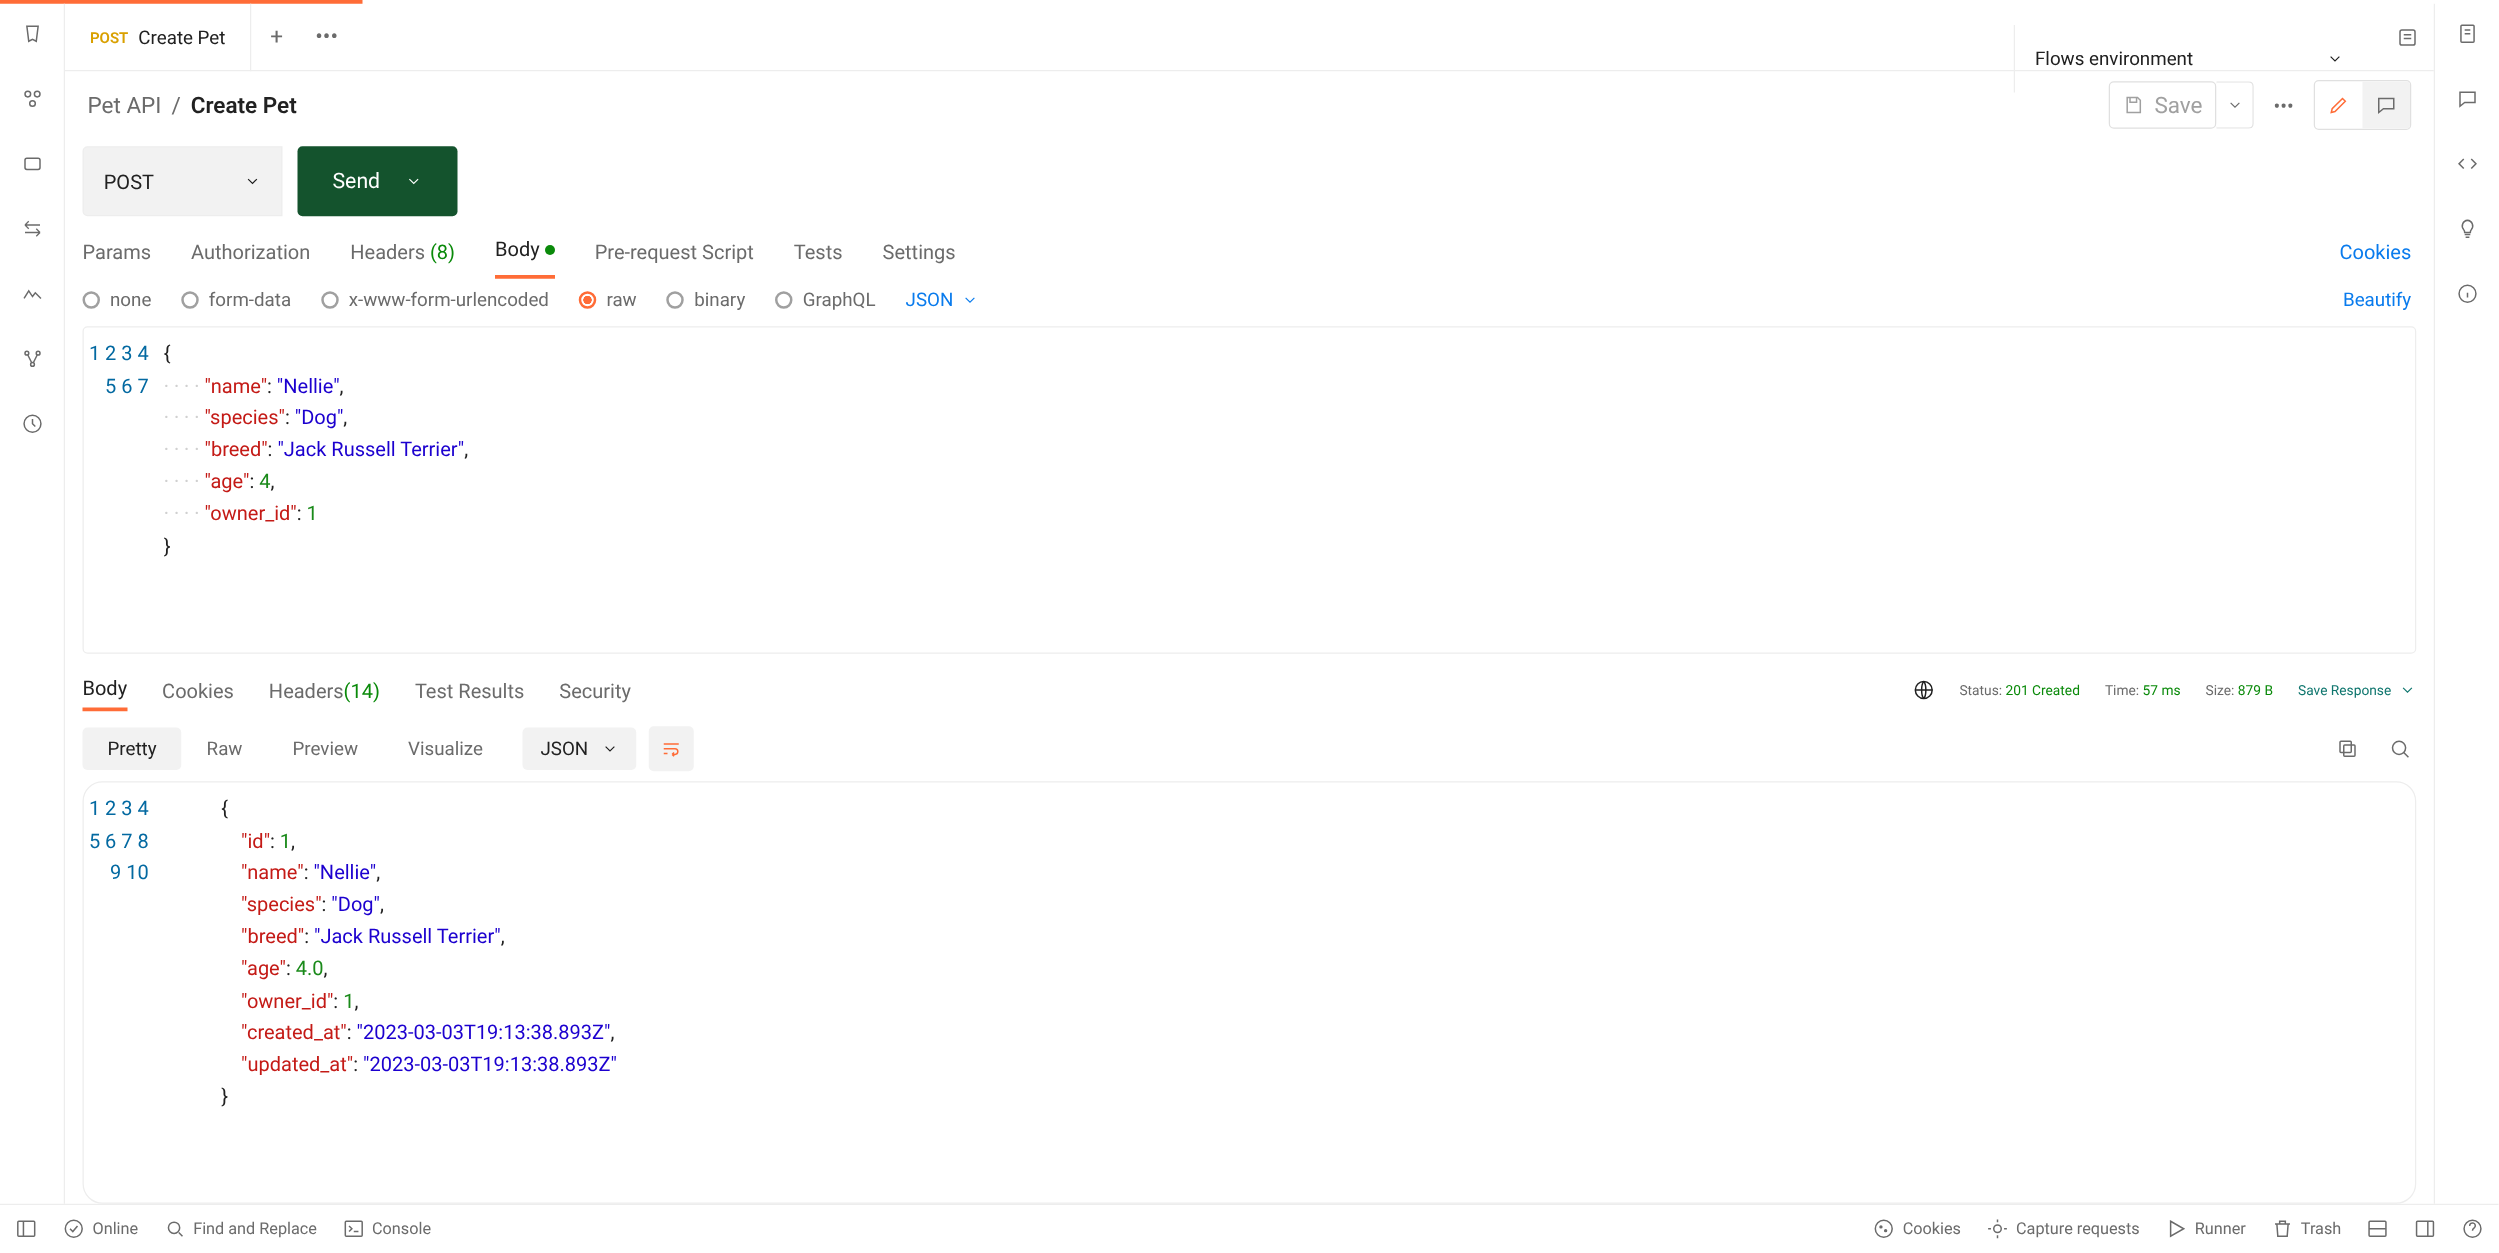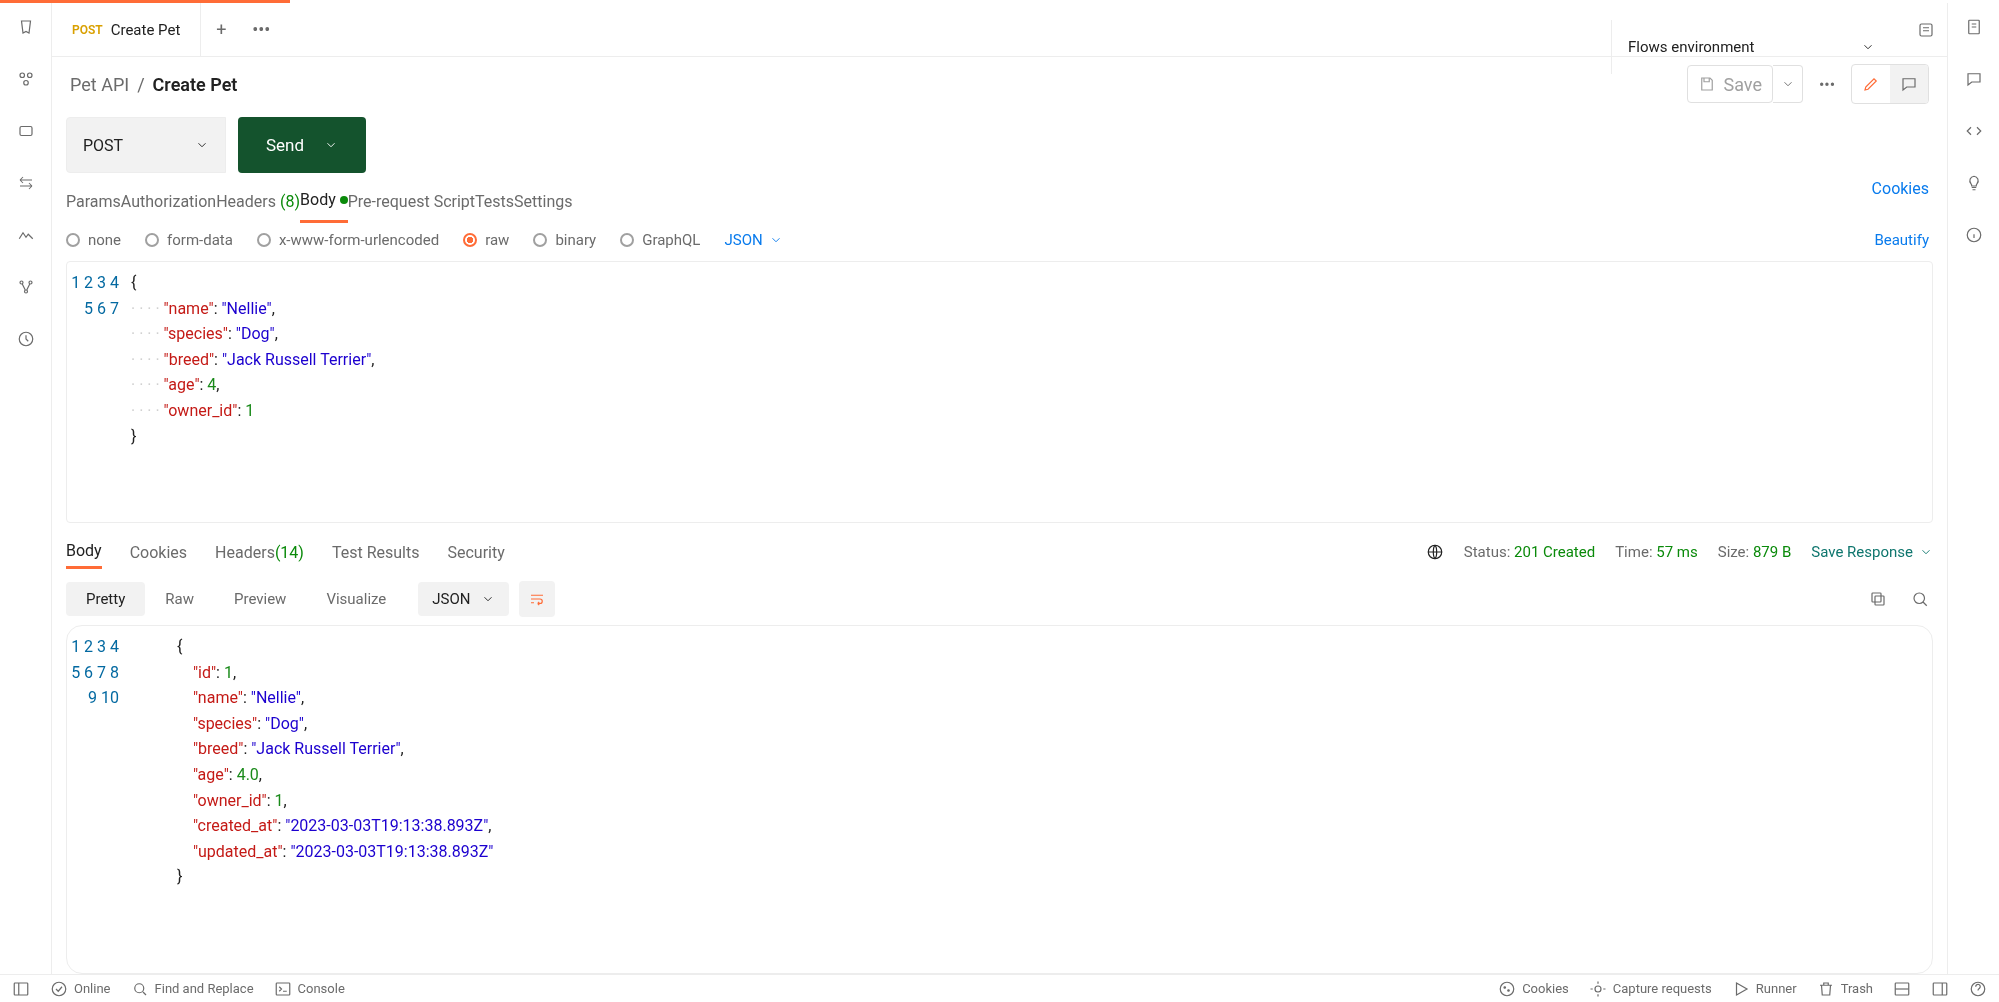--- a/index.html
+++ b/index.html
@@ -25,21 +25,21 @@
 .save-btn{display:flex;align-items:center;gap:8px;color:#a0a0a0;border:1px solid #e0e0e0;border-radius:4px;height:38px;padding:0 10px;cursor:pointer;}
 .save-drop{width:30px;height:38px;border:1px solid #e0e0e0;border-left:none;border-radius:0 4px 4px 0;display:flex;align-items:center;justify-content:center;color:#6b6b6b;cursor:pointer;margin-left:-12px;}
 .mode-toggle{display:flex;border:1px solid #e0e0e0;border-radius:4px;overflow:hidden;}
 .mode-btn{width:38px;height:38px;display:flex;align-items:center;justify-content:center;color:#6b6b6b;cursor:pointer;}
 .mode-btn.active{color:#ff6c37;}
 .mode-btn.sel{background:#f2f2f2;}
 .req-row{display:flex;padding:6px 14px;gap:12px;align-items:stretch;}
 .method-sel{width:160px;background:#f2f2f2;border:1px solid #ededed;border-radius:4px 0 0 4px;display:flex;align-items:center;justify-content:space-between;padding:0 16px;cursor:pointer;font-size:16px;height:56px;}
 .url-in{flex:1;background:#f2f2f2;border:1px solid #ededed;border-left:none;height:56px;padding:0 16px;font-size:16px;color:#212121;border-radius:0 4px 4px 0;margin-left:-12px;}
 .send-btn{background:#14532d;color:#fff;border:none;border-radius:4px;height:56px;padding:0 28px;font-size:17px;display:flex;align-items:center;gap:20px;cursor:pointer;}
-.req-tabs{display:flex;padding:0 14px;height:44px;align-items:flex-start;position:relative;}
+.req-tabs{display:flex;padding:0 14px;gap:32px;height:44px;align-items:center;position:relative;}
 .rtab{color:#6b6b6b;cursor:pointer;font-size:16px;display:flex;align-items:center;gap:4px;height:44px;}
 .rtab.active{color:#212121;border-bottom:3px solid #ff6c37;}
 .rtab .cnt{color:#0a8a0a;}
 .rtab .dot{width:8px;height:8px;border-radius:50%;background:#0a8a0a;}
 .cookies-link{position:absolute;right:18px;color:#097bed;cursor:pointer;font-size:16px;}
 .body-opts{display:flex;padding:8px 14px;gap:24px;align-items:center;position:relative;}
 .radio{display:flex;align-items:center;gap:8px;color:#6b6b6b;cursor:pointer;font-size:15px;}
 .radio .circ{width:14px;height:14px;border-radius:50%;border:2px solid #a0a0a0;}
 .radio.on .circ{border-color:#ff6c37;background:radial-gradient(circle,#ff6c37 45%,transparent 50%);}
 .json-sel{color:#097bed;cursor:pointer;display:flex;align-items:center;gap:6px;font-size:15px;}
@@ -48,32 +48,32 @@
 .gutter{width:64px;text-align:right;padding:8px 12px 8px 0;color:#0369a1;line-height:25.6px;user-select:none;}
 .code{flex:1;padding:8px 0;line-height:25.6px;white-space:pre;}
 .k{color:#c41a16;}
 .s{color:#1c00cf;}
 .n{color:#1a8a1a;}
 .p{color:#212121;}
 .ind{color:#d0d0d0;}
 .resp-hdr{display:flex;padding:8px 14px;align-items:center;gap:28px;position:relative;}
 .rhtab{color:#6b6b6b;cursor:pointer;font-size:16px;height:34px;display:flex;align-items:center;}
 .rhtab.active{color:#212121;border-bottom:3px solid #ff6c37;}
-.resp-meta{position:absolute;right:14px;display:flex;align-items:center;gap:20px;font-size:15px;justify-content:center;}
+.resp-meta{position:absolute;right:14px;display:flex;align-items:center;gap:20px;font-size:11px;justify-content:center;}
 .meta-lbl{color:#6b6b6b;}
 .meta-val{color:#0a8a0a;}
 .save-resp{color:#0f766e;cursor:pointer;display:flex;align-items:center;gap:6px;}
 .resp-opts{display:flex;padding:4px 14px;align-items:center;gap:0;position:relative;}
 .vtab{padding:8px 20px;color:#6b6b6b;cursor:pointer;font-size:15px;border-radius:4px;}
 .vtab.active{background:#f2f2f2;color:#212121;}
 .fmt-sel{margin-left:12px;background:#f2f2f2;padding:8px 14px;border-radius:4px;display:flex;align-items:center;gap:10px;cursor:pointer;font-size:15px;}
 .wrap-btn{margin-left:10px;background:#f2f2f2;width:36px;height:36px;border-radius:4px;display:flex;align-items:center;justify-content:center;color:#ff6c37;cursor:pointer;}
 .ricons{position:absolute;right:18px;display:flex;gap:24px;color:#6b6b6b;}
 .resp-editor{margin:4px 14px 0 14px;border:1px solid #ededed;border-radius:16px;flex:1;display:flex;font-family:Menlo,Consolas,monospace;font-size:16px;min-height:0;overflow:hidden;gap:46px;}
-.statusbar{height:28px;border-top:1px solid #ededed;display:flex;align-items:center;padding:0 12px;gap:20px;font-size:13px;color:#6b6b6b;}
+.statusbar{height:39px;border-top:1px solid #ededed;display:flex;align-items:center;padding:0 12px;gap:20px;font-size:13px;color:#6b6b6b;}
 .statusbar .right{margin-left:auto;display:flex;gap:20px;}
 .sb-item{display:flex;align-items:center;gap:6px;cursor:pointer;}
 svg{width:18px;height:18px;stroke:currentColor;fill:none;stroke-width:1.6;}
 .chev{width:14px;height:14px;}
 </style>
 </head>
 <body>
 
 <div class="top-orange"></div>
 <div class="app">

